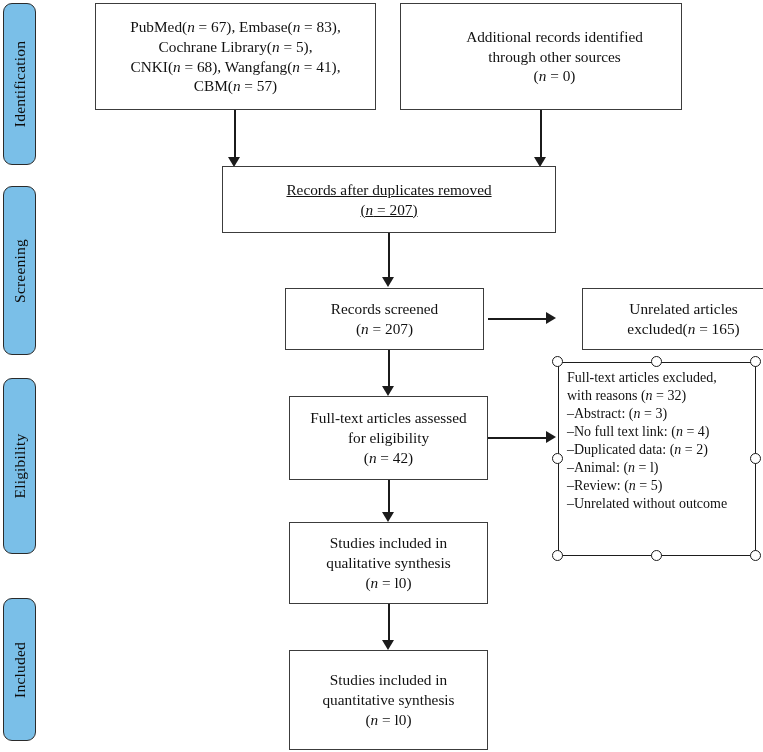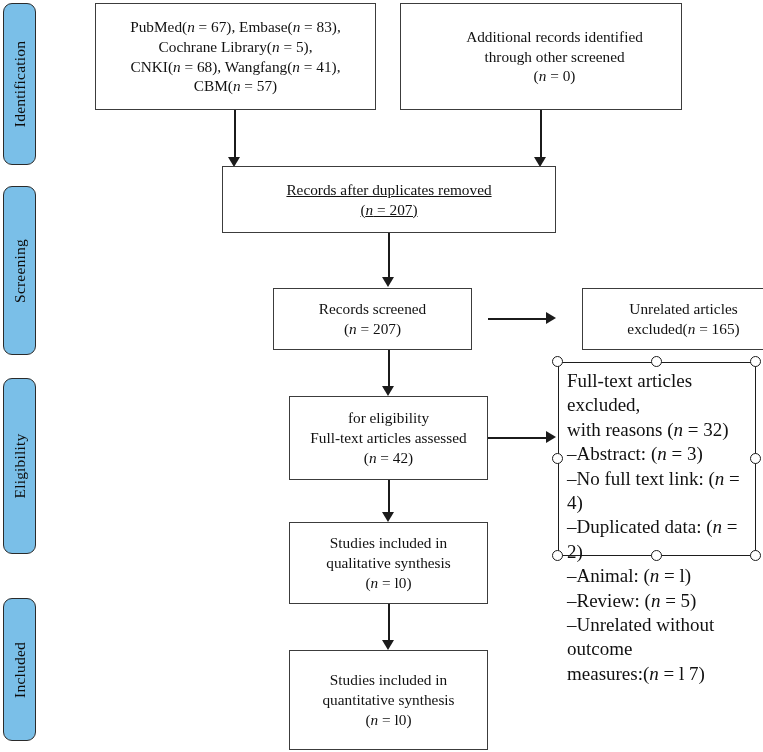--- a/index.html
+++ b/index.html
@@ -44,21 +44,21 @@
   .node .txt{width:100%;}
   .node i{font-style:italic;}
 
   
   .node.selected{
     border:1.5px solid #1d1d1d;
     text-align:left;
     justify-content:flex-start;
     align-items:flex-start;
     padding:6px 6px 4px 8px;
-    font-size:19px;
+    font-size:14px;
     line-height:1.285;
   }
   .node.selected .txt{text-align:left;}
 
   .handle{
     position:absolute;
     width:11px;height:11px;
     background:#ffffff;
     border:1.7px solid #1b1b1b;
     border-radius:50%;
@@ -109,42 +109,42 @@
       <div>PubMed(<i>n</i> = 67), Embase(<i>n</i> = 83),</div>
       <div>Cochrane Library(<i>n</i> = 5),</div>
       <div>CNKI(<i>n</i> = 68), Wangfang(<i>n</i> = 41),</div>
       <div>CBM(<i>n</i> = 57)</div>
     </div>
   </div>
 
   <div class="node" style="left:400px;top:3px;width:282px;height:107px;padding-left:35px;">
     <div class="txt">
       <div>Additional records identified</div>
-      <div>through other screened</div>
+      <div>through other sources</div>
       <div>(<i>n</i> = 0)</div>
     </div>
   </div>
 
   <div class="vline" style="left:234px;top:110px;height:52px;"></div>
   <div class="arrow-down" style="left:228px;top:157px;"></div>
 
   <div class="vline" style="left:540px;top:110px;height:52px;"></div>
   <div class="arrow-down" style="left:534px;top:157px;"></div>
 
   <div class="node" style="left:222px;top:166px;width:334px;height:67px;text-decoration:underline;">
     <div class="txt">
       <div>Records after duplicates removed</div>
       <div>(<i>n</i> = 207)</div>
     </div>
   </div>
 
   <div class="vline" style="left:388px;top:233px;height:48px;"></div>
   <div class="arrow-down" style="left:382px;top:277px;"></div>
 
-  <div class="node" style="left:273px;top:288px;width:199px;height:62px;">
+  <div class="node" style="left:285px;top:288px;width:199px;height:62px;">
     <div class="txt">
       <div>Records screened</div>
       <div>(<i>n</i> = 207)</div>
     </div>
   </div>
 
   <div class="node" style="left:582px;top:288px;width:203px;height:62px;">
     <div class="txt">
       <div>Unrelated articles</div>
       <div>excluded(<i>n</i> = 165)</div>
@@ -152,40 +152,39 @@
   </div>
 
   <div class="hline" style="left:488px;top:318px;width:60px;"></div>
   <div class="arrow-right" style="left:546px;top:312px;"></div>
 
   <div class="vline" style="left:388px;top:350px;height:40px;"></div>
   <div class="arrow-down" style="left:382px;top:386px;"></div>
 
   <div class="node" style="left:289px;top:396px;width:199px;height:84px;">
     <div class="txt">
+      <div>Full-text articles assessed</div>
       <div>for eligibility</div>
-      <div>Full-text articles assessed</div>
       <div>(<i>n</i> = 42)</div>
     </div>
   </div>
 
   <div class="hline" style="left:488px;top:437px;width:60px;"></div>
   <div class="arrow-right" style="left:546px;top:431px;"></div>
 
   <div class="node selected" style="left:558px;top:362px;width:198px;height:194px;">
     <div class="txt">
       <div>Full-text articles excluded,</div>
       <div>with reasons (<i>n</i> = 32)</div>
       <div>–Abstract: (<i>n</i> = 3)</div>
       <div>–No full text link: (<i>n</i> = 4)</div>
       <div>–Duplicated data: (<i>n</i> = 2)</div>
       <div>–Animal: (<i>n</i> = l)</div>
       <div>–Review: (<i>n</i> = 5)</div>
       <div>–Unrelated without outcome</div>
-      <div>measures:(<i>n</i> = l 7)</div>
     </div>
   </div>
 
   <div class="handle" style="left:552px;top:356px;"></div>
   <div class="handle" style="left:651px;top:356px;"></div>
   <div class="handle" style="left:750px;top:356px;"></div>
   <div class="handle" style="left:552px;top:453px;"></div>
   <div class="handle" style="left:750px;top:453px;"></div>
   <div class="handle" style="left:552px;top:550px;"></div>
   <div class="handle" style="left:651px;top:550px;"></div>

